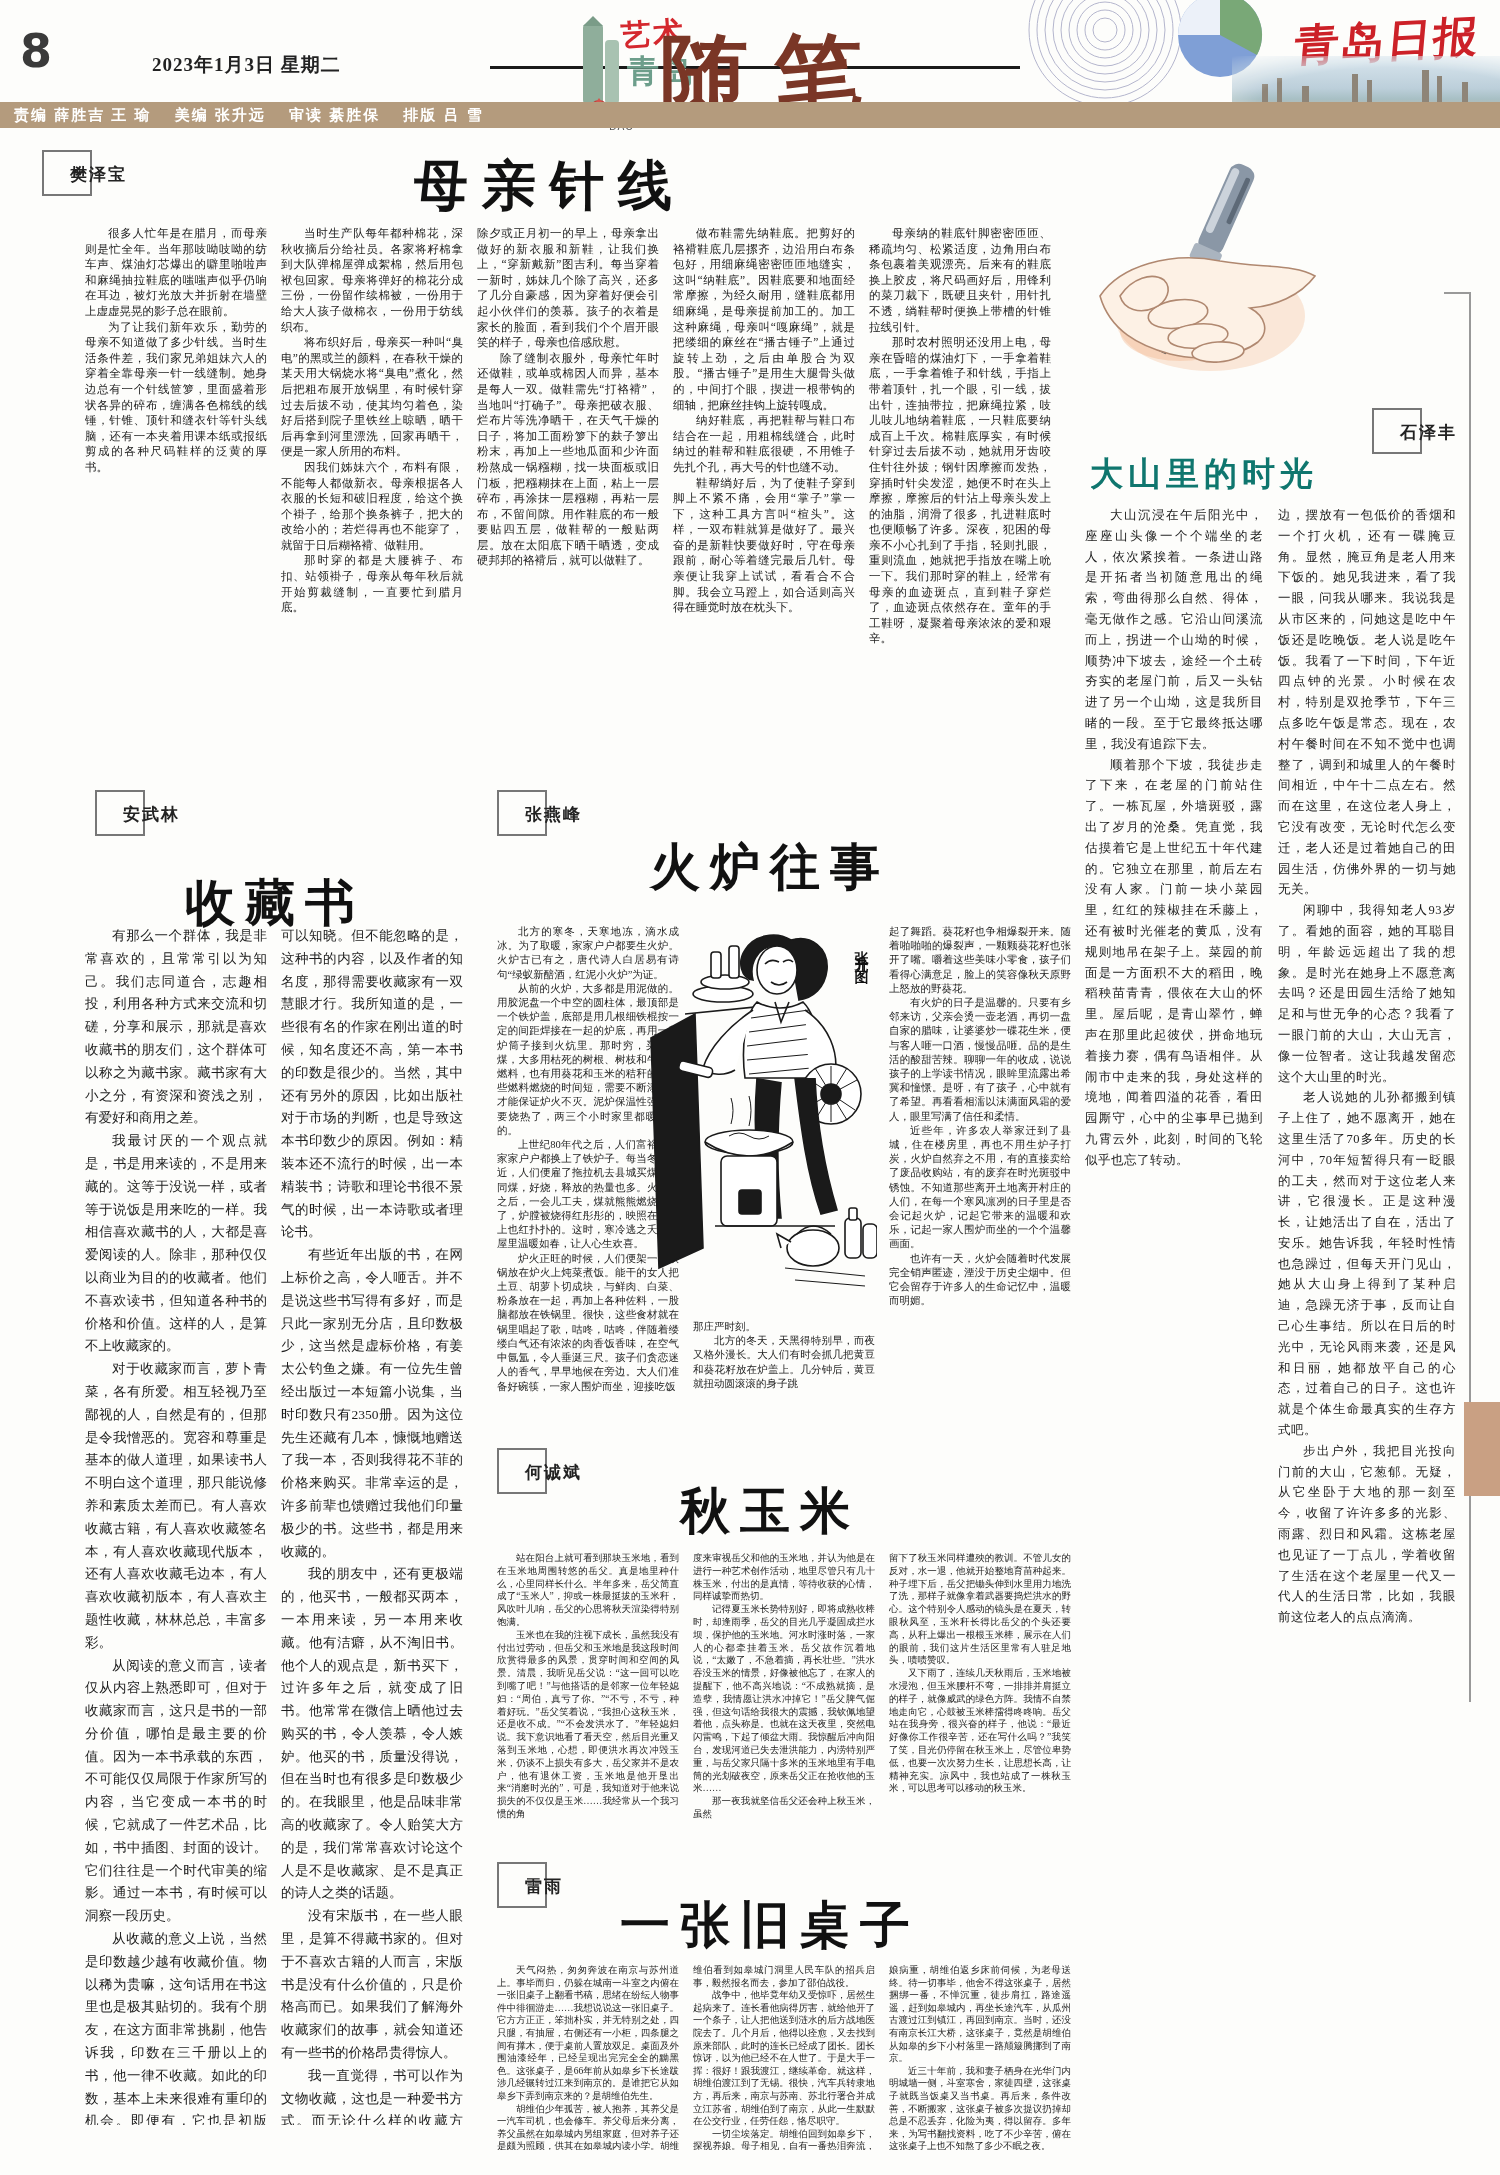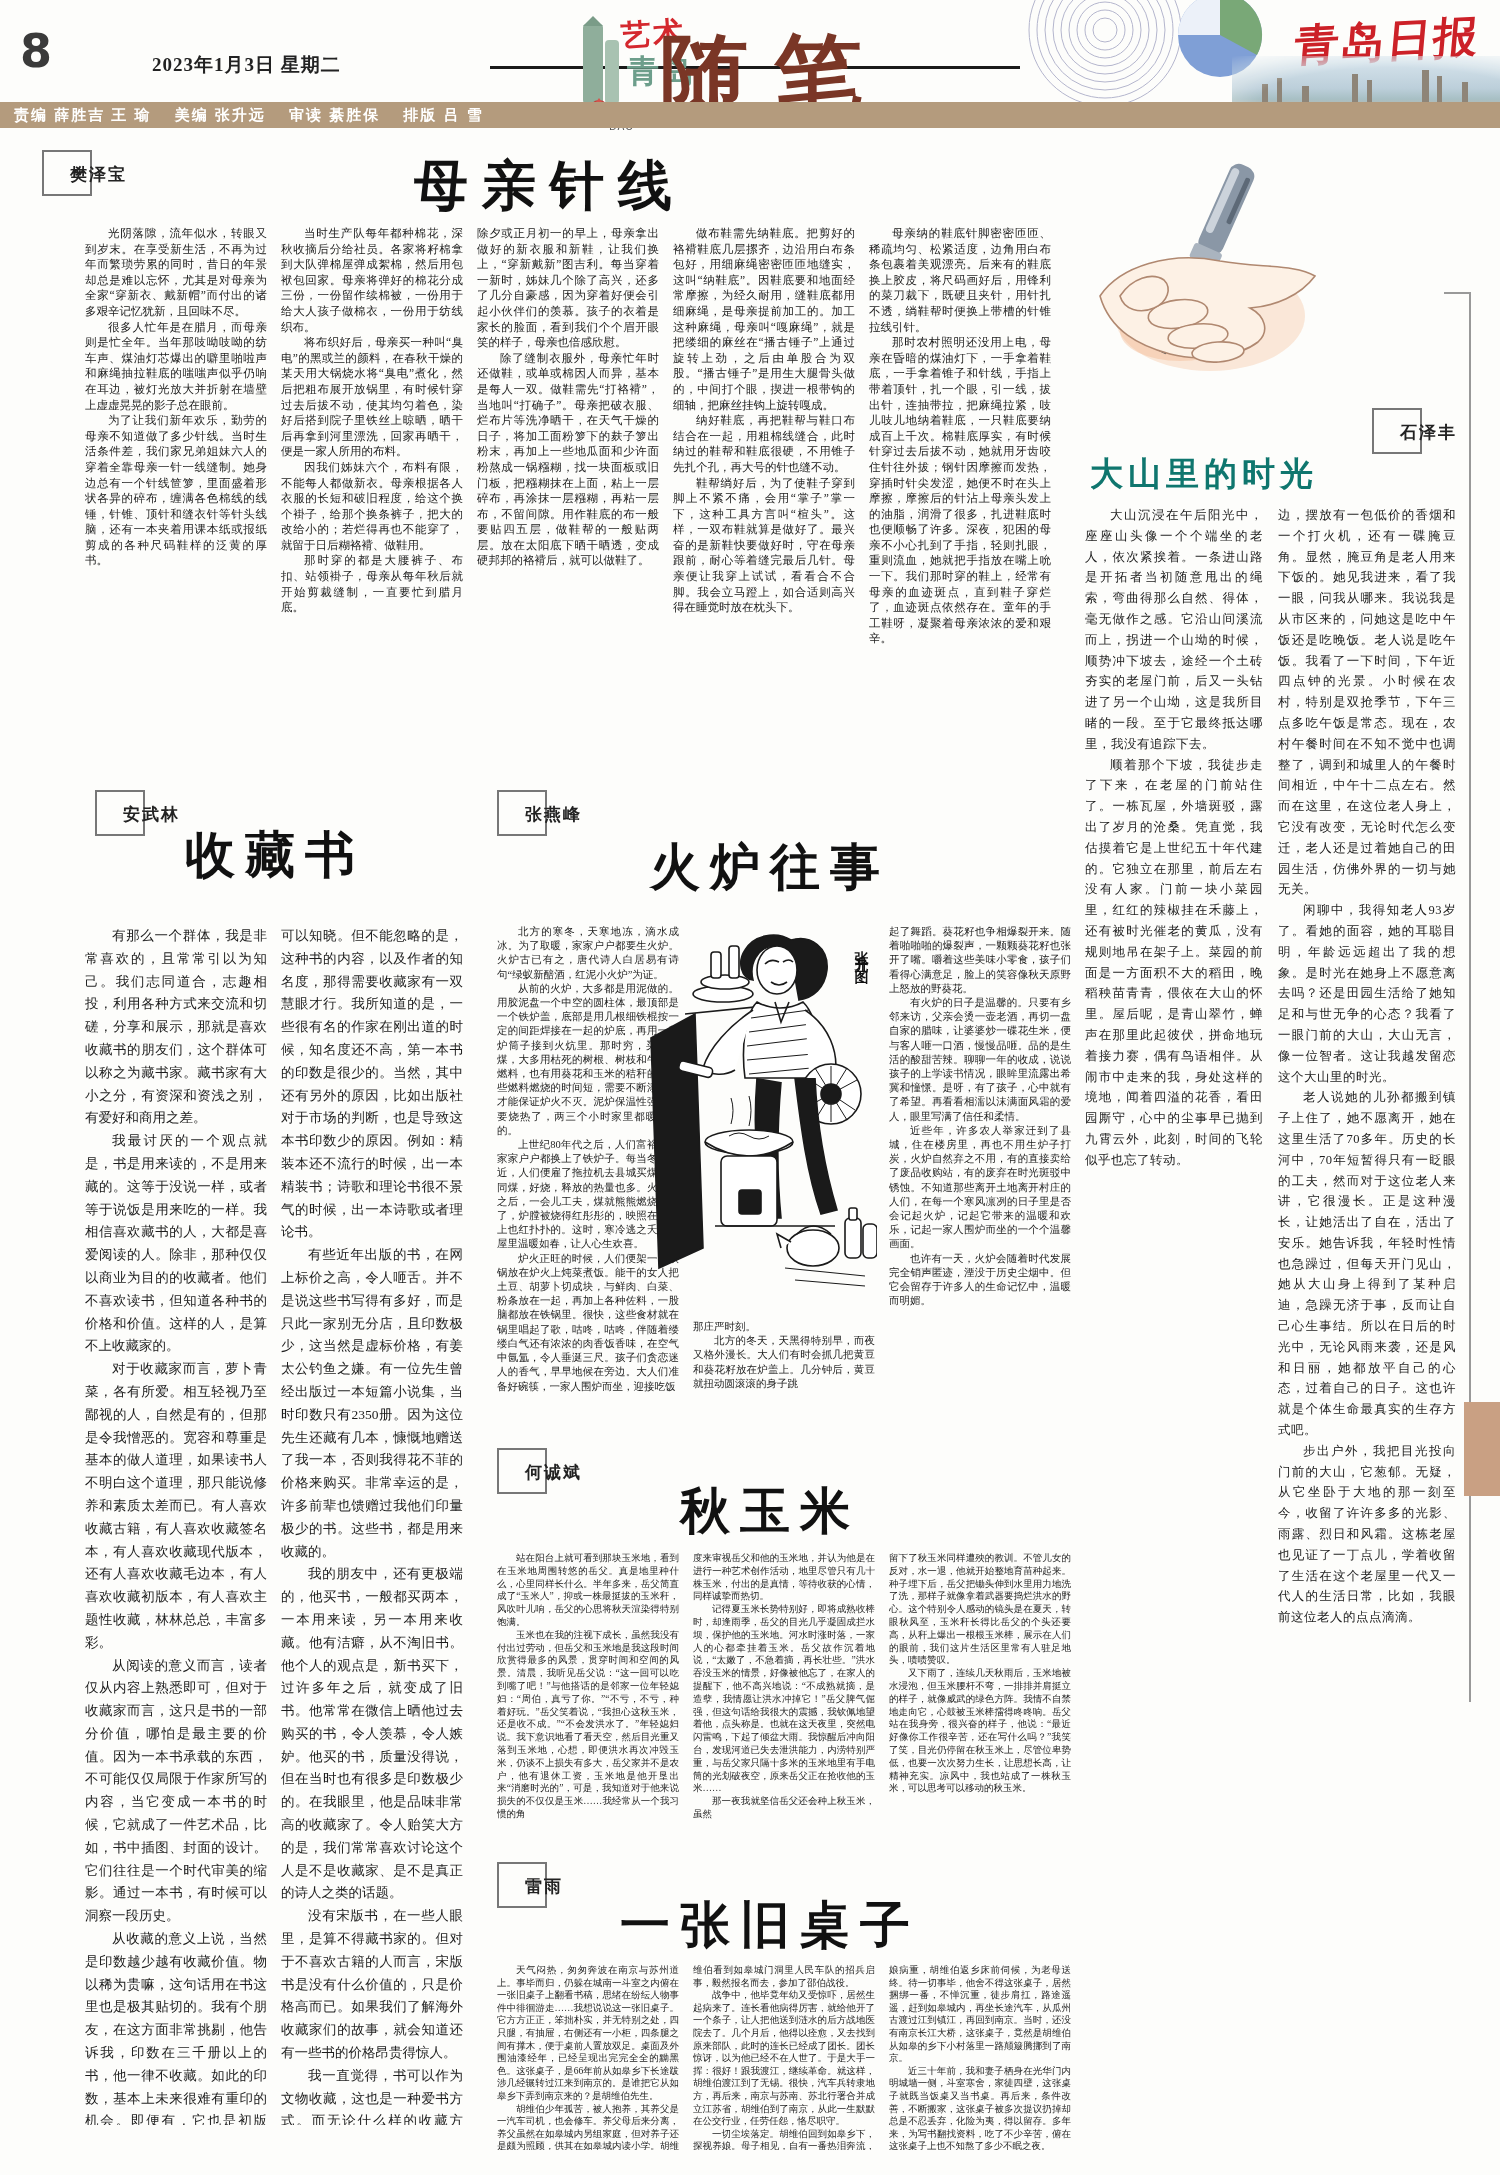--- a/index.html
+++ b/index.html
@@ -107,21 +107,20 @@
   </div>
 
   <div class="abs editbar" style="left:0;top:102px;width:1500px;height:26px;padding-left:14px;box-sizing:border-box;">责编 薛胜吉 王 瑜　 美编 张升远　 审读 綦胜保　 排版 吕 雪</div>
 
   <div class="abs bybox" style="left:42px;top:150px;">
     <div class="nm">樊泽宝</div>
   </div>
   <div class="abs h-main" style="left:230px;top:150px;width:640px;">母亲针线</div>
 
   <div class="abs article-col muqin-col" style="left:85px;top:226px;">
-      <p>光阴落隙，流年似水，转眼又到岁末。在享受新生活，不再为过年而繁琐劳累的同时，昔日的年景却总是难以忘怀，尤其是对母亲为全家“穿新衣、戴新帽”而付出的诸多艰辛记忆犹新，且回味不尽。</p>
       <p>很多人忙年是在腊月，而母亲则是忙全年。当年那吱呦吱呦的纺车声、煤油灯芯爆出的噼里啪啦声和麻绳抽拉鞋底的嗤嗤声似乎仍响在耳边，被灯光放大并折射在墙壁上虚虚晃晃的影子总在眼前。</p>
       <p>为了让我们新年欢乐，勤劳的母亲不知道做了多少针线。当时生活条件差，我们家兄弟姐妹六人的穿着全靠母亲一针一线缝制。她身边总有一个针线笸箩，里面盛着形状各异的碎布，缠满各色棉线的线锤，针锥、顶针和缝衣针等针头线脑，还有一本夹着用课本纸或报纸剪成的各种尺码鞋样的泛黄的厚书。</p>
     </div>
   <div class="abs article-col muqin-col" style="left:281px;top:226px;">
       <p>当时生产队每年都种棉花，深秋收摘后分给社员。各家将籽棉拿到大队弹棉屋弹成絮棉，然后用包袱包回家。母亲将弹好的棉花分成三份，一份留作续棉被，一份用于给大人孩子做棉衣，一份用于纺线织布。</p>
       <p>将布织好后，母亲买一种叫“臭电”的黑或兰的颜料，在春秋干燥的某天用大锅烧水将“臭电”煮化，然后把粗布展开放锅里，有时候针穿过去后拔不动，使其均匀着色，染好后搭到院子里铁丝上晾晒，晒干后再拿到河里漂洗，回家再晒干，便是一家人所用的布料。</p>
       <p>因我们姊妹六个，布料有限，不能每人都做新衣。母亲根据各人衣服的长短和破旧程度，给这个换个褂子，给那个换条裤子，把大的改给小的；若烂得再也不能穿了，就留于日后糊袼褙、做鞋用。</p>
       <p>那时穿的都是大腰裤子、布扣、站领褂子，母亲从每年秋后就开始剪裁缝制，一直要忙到腊月底。</p>
     </div>
   <div class="abs article-col muqin-col cont" style="left:477px;top:226px;">
@@ -177,21 +176,21 @@
       <p>步出户外，我把目光投向门前的大山，它葱郁。无疑，从它坐卧于大地的那一刻至今，收留了许许多多的光影、雨露、烈日和风霜。这栋老屋也见证了一丁点儿，学着收留了生活在这个老屋里一代又一代人的生活日常，比如，我眼前这位老人的点点滴滴。</p>
     </div>
 
   <div class="abs rule" style="left:1444px;top:292px;width:26px;height:2px;"></div>
   <div class="abs rule" style="left:1469px;top:292px;width:2px;height:1410px;"></div>
   <div class="abs tanblock" style="left:1464px;top:1402px;width:36px;height:94px;"></div>
 
   <div class="abs bybox" style="left:95px;top:790px;">
     <div class="nm">安武林</div>
   </div>
-  <div class="abs h-sub" style="left:85px;top:822px;width:380px;">收藏书</div>
+  <div class="abs h-sub" style="left:85px;top:870px;width:380px;">收藏书</div>
   <div class="abs article-col shoucang-col" style="left:85px;top:925px;">
       <p>有那么一个群体，我是非常喜欢的，且常常引以为知己。我们志同道合，志趣相投，利用各种方式来交流和切磋，分享和展示，那就是喜欢收藏书的朋友们，这个群体可以称之为藏书家。藏书家有大小之分，有资深和资浅之别，有爱好和商用之差。</p>
       <p>我最讨厌的一个观点就是，书是用来读的，不是用来藏的。这等于没说一样，或者等于说饭是用来吃的一样。我相信喜欢藏书的人，大都是喜爱阅读的人。除非，那种仅仅以商业为目的的收藏者。他们不喜欢读书，但知道各种书的价格和价值。这样的人，是算不上收藏家的。</p>
       <p>对于收藏家而言，萝卜青菜，各有所爱。相互轻视乃至鄙视的人，自然是有的，但那是令我憎恶的。宽容和尊重是基本的做人道理，如果读书人不明白这个道理，那只能说修养和素质太差而已。有人喜欢收藏古籍，有人喜欢收藏签名本，有人喜欢收藏现代版本，还有人喜欢收藏毛边本，有人喜欢收藏初版本，有人喜欢主题性收藏，林林总总，丰富多彩。</p>
       <p>从阅读的意义而言，读者仅从内容上熟悉即可，但对于收藏家而言，这只是书的一部分价值，哪怕是最主要的价值。因为一本书承载的东西，不可能仅仅局限于作家所写的内容，当它变成一本书的时候，它就成了一件艺术品，比如，书中插图、封面的设计。它们往往是一个时代审美的缩影。通过一本书，有时候可以洞察一段历史。</p>
       <p>从收藏的意义上说，当然是印数越少越有收藏价值。物以稀为贵嘛，这句话用在书这里也是极其贴切的。我有个朋友，在这方面非常挑剔，他告诉我，印数在三千册以上的书，他一律不收藏。如此的印数，基本上未来很难有重印的机会。即便有，它也是初版本，同样具有收藏的价值。在一些旧书商的眼里，它们的价格，不会低于那些现代老书的，随便在网上一查便</p>
     </div>
   <div class="abs article-col shoucang-col cont" style="left:281px;top:925px;">
       <p>可以知晓。但不能忽略的是，这种书的内容，以及作者的知名度，那得需要收藏家有一双慧眼才行。我所知道的是，一些很有名的作家在刚出道的时候，知名度还不高，第一本书的印数是很少的。当然，其中还有另外的原因，比如出版社对于市场的判断，也是导致这本书印数少的原因。例如：精装本还不流行的时候，出一本精装书；诗歌和理论书很不景气的时候，出一本诗歌或者理论书。</p>
       <p>有些近年出版的书，在网上标价之高，令人咂舌。并不是说这些书写得有多好，而是只此一家别无分店，且印数极少，这当然是虚标价格，有姜太公钓鱼之嫌。有一位先生曾经出版过一本短篇小说集，当时印数只有2350册。因为这位先生还藏有几本，慷慨地赠送了我一本，否则我得花不菲的价格来购买。非常幸运的是，许多前辈也馈赠过我他们印量极少的书。这些书，都是用来收藏的。</p>

